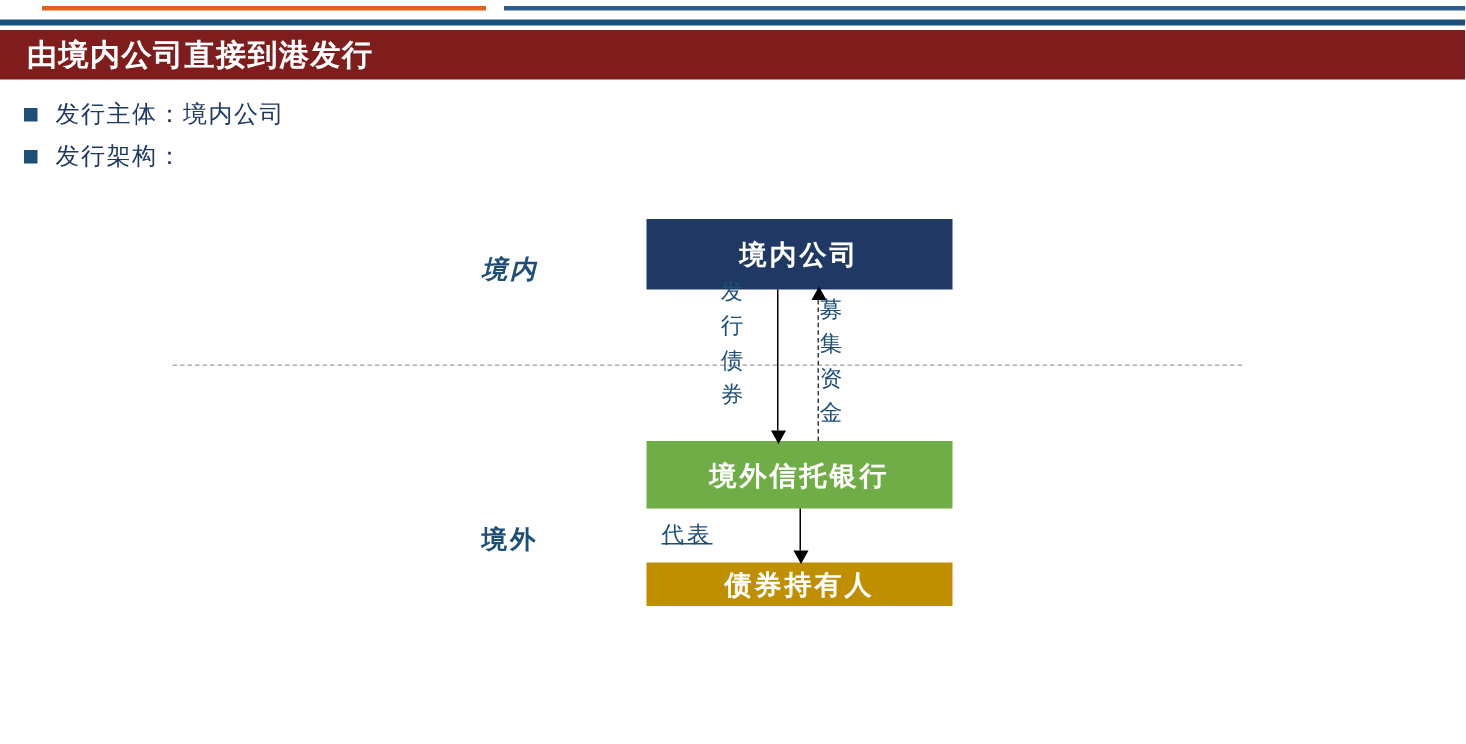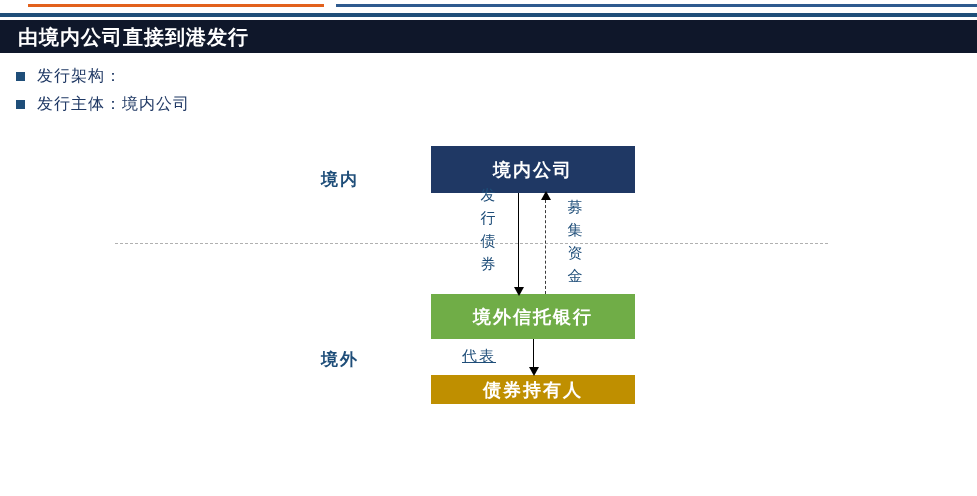--- a/index.html
+++ b/index.html
@@ -44,21 +44,21 @@
     background: #1F4E79;
   }
 
   
   .title-band {
     position: absolute;
     left: 0px;
     top: 20px;
     width: 977px;
     height: 33px;
-    background: #0f172a;
+    background: #7f1d1d;
   }
   .title-band-text {
     position: absolute;
     left: 18px;
     top: 4px;
     color: #FFFFFF;
     font-size: 20px;
     font-weight: bold;
     letter-spacing: 1px;
     line-height: 26px;
@@ -110,21 +110,21 @@
   }
 
   .zone-label {
     position: absolute;
     font-size: 17px;
     font-weight: bold;
     color: #1F4E79;
     letter-spacing: 2px;
     white-space: nowrap;
   }
-  .zone-onshore  { left: 321px; top: 168px; }
+  .zone-onshore  { left: 321px; top: 168px; font-style: italic; }
   .zone-offshore { left: 321px; top: 305px; margin-top: 43px; }
 
   .node-box {
     position: absolute;
     left: 431px;
     width: 204px;
     display: flex;
     align-items: center;
     justify-content: center;
     color: #FFFFFF;
@@ -205,53 +205,53 @@
     position: absolute;
     font-size: 15px;
     color: #1F4E79;
     letter-spacing: 0px;
     width: 18px;
     text-align: center;
     line-height: 23px;
     word-break: break-all;
   }
   .vlabel-issue  { left: 479px; top: 184px; }
-  .vlabel-funds  { left: 566px; top: 196px; }
+  .vlabel-funds  { left: 545px; top: 196px; }
 
   .hlabel {
     position: absolute;
     font-size: 15px;
     color: #1F4E79;
     letter-spacing: 2px;
     white-space: nowrap;
   }
-  .hlabel-rep { left: 462px; top: 347px; text-decoration: underline; }
+  .hlabel-rep { left: 441px; top: 347px; text-decoration: underline; }
 </style>
 </head>
 <body>
 
 <div id="slide">
 
   <div class="rule-orange"></div>
   <div class="rule-blue-short"></div>
   <div class="rule-blue-long"></div>
 
   <div class="title-band">
     <div class="title-band-text">由境内公司直接到港发行</div>
   </div>
 
   <div class="bullets">
+    <div class="bullet-row">
+      <span class="bullet-marker"></span>
+      <span class="bullet-text">发行主体：境内公司</span>
+    </div>
     <div class="bullet-row">
       <span class="bullet-marker"></span>
       <span class="bullet-text">发行架构：</span>
     </div>
-    <div class="bullet-row">
-      <span class="bullet-marker"></span>
-      <span class="bullet-text">发行主体：境内公司</span>
-    </div>
   </div>
 
   <div class="diagram">
 
     <div class="divider-dashed"></div>
 
     <div class="zone-label zone-onshore">境内</div>
     <div class="zone-label zone-offshore">境外</div>
 
     <div class="node-box node-issuer">境内公司</div>

